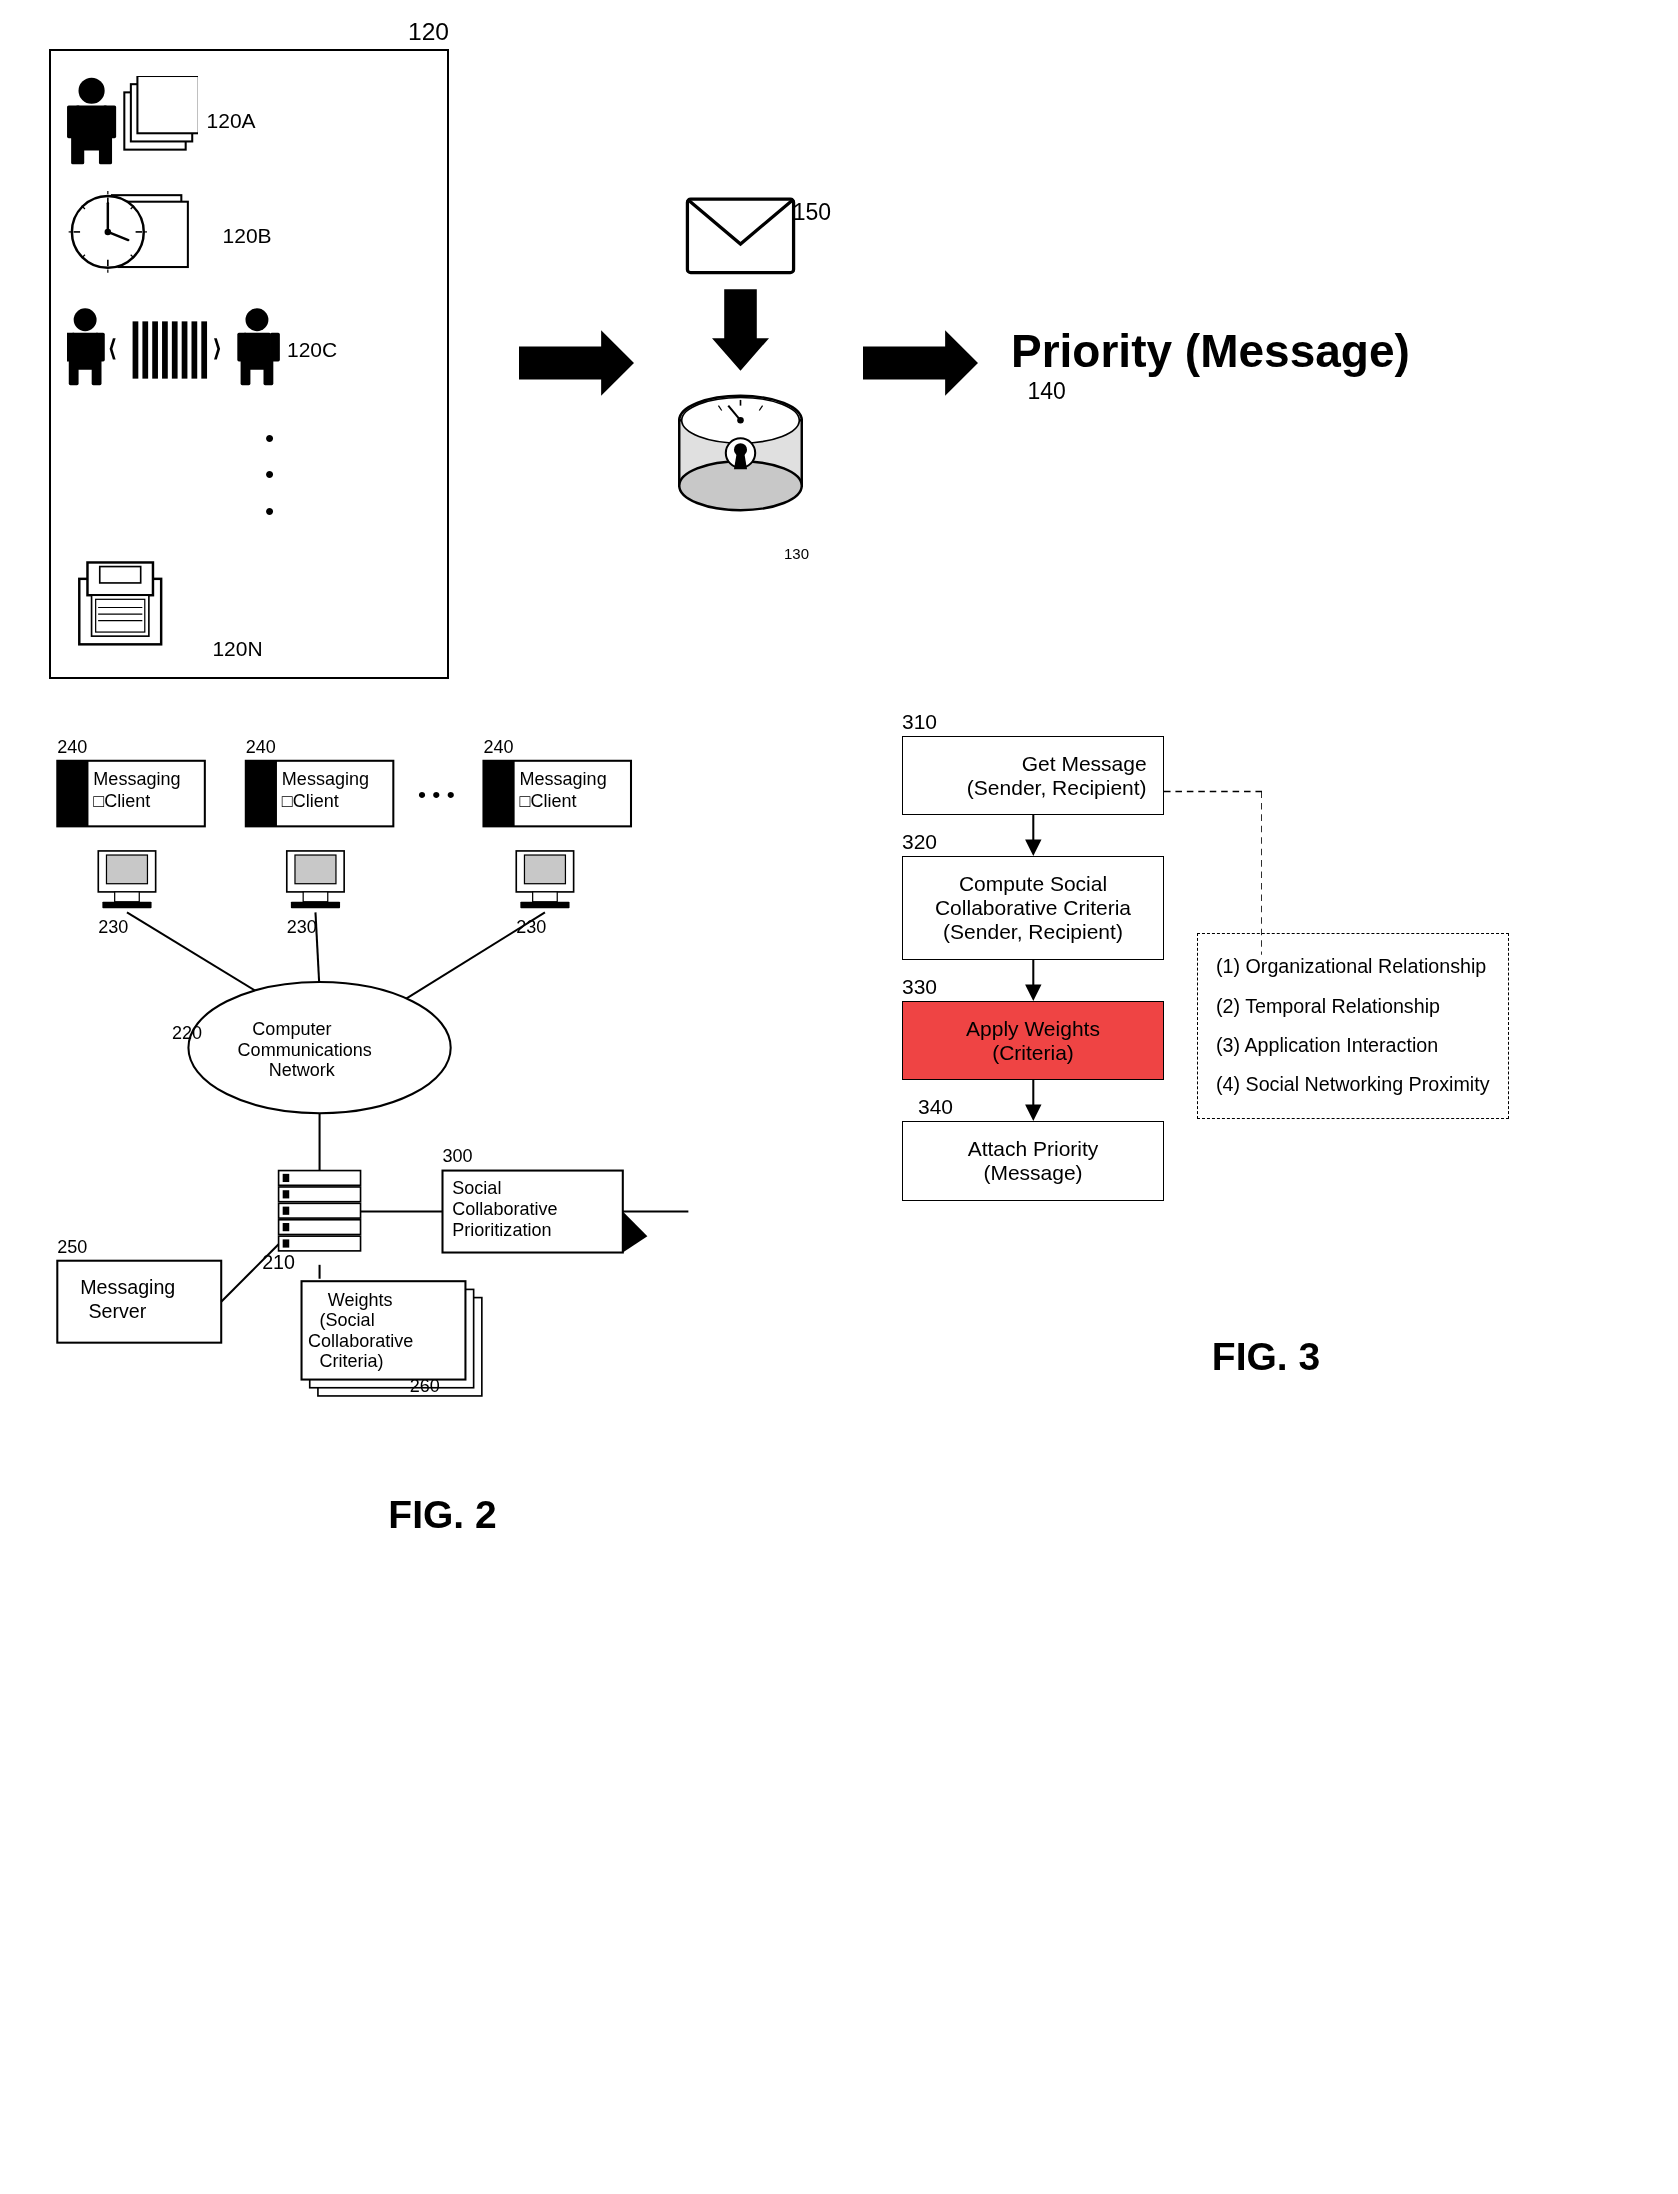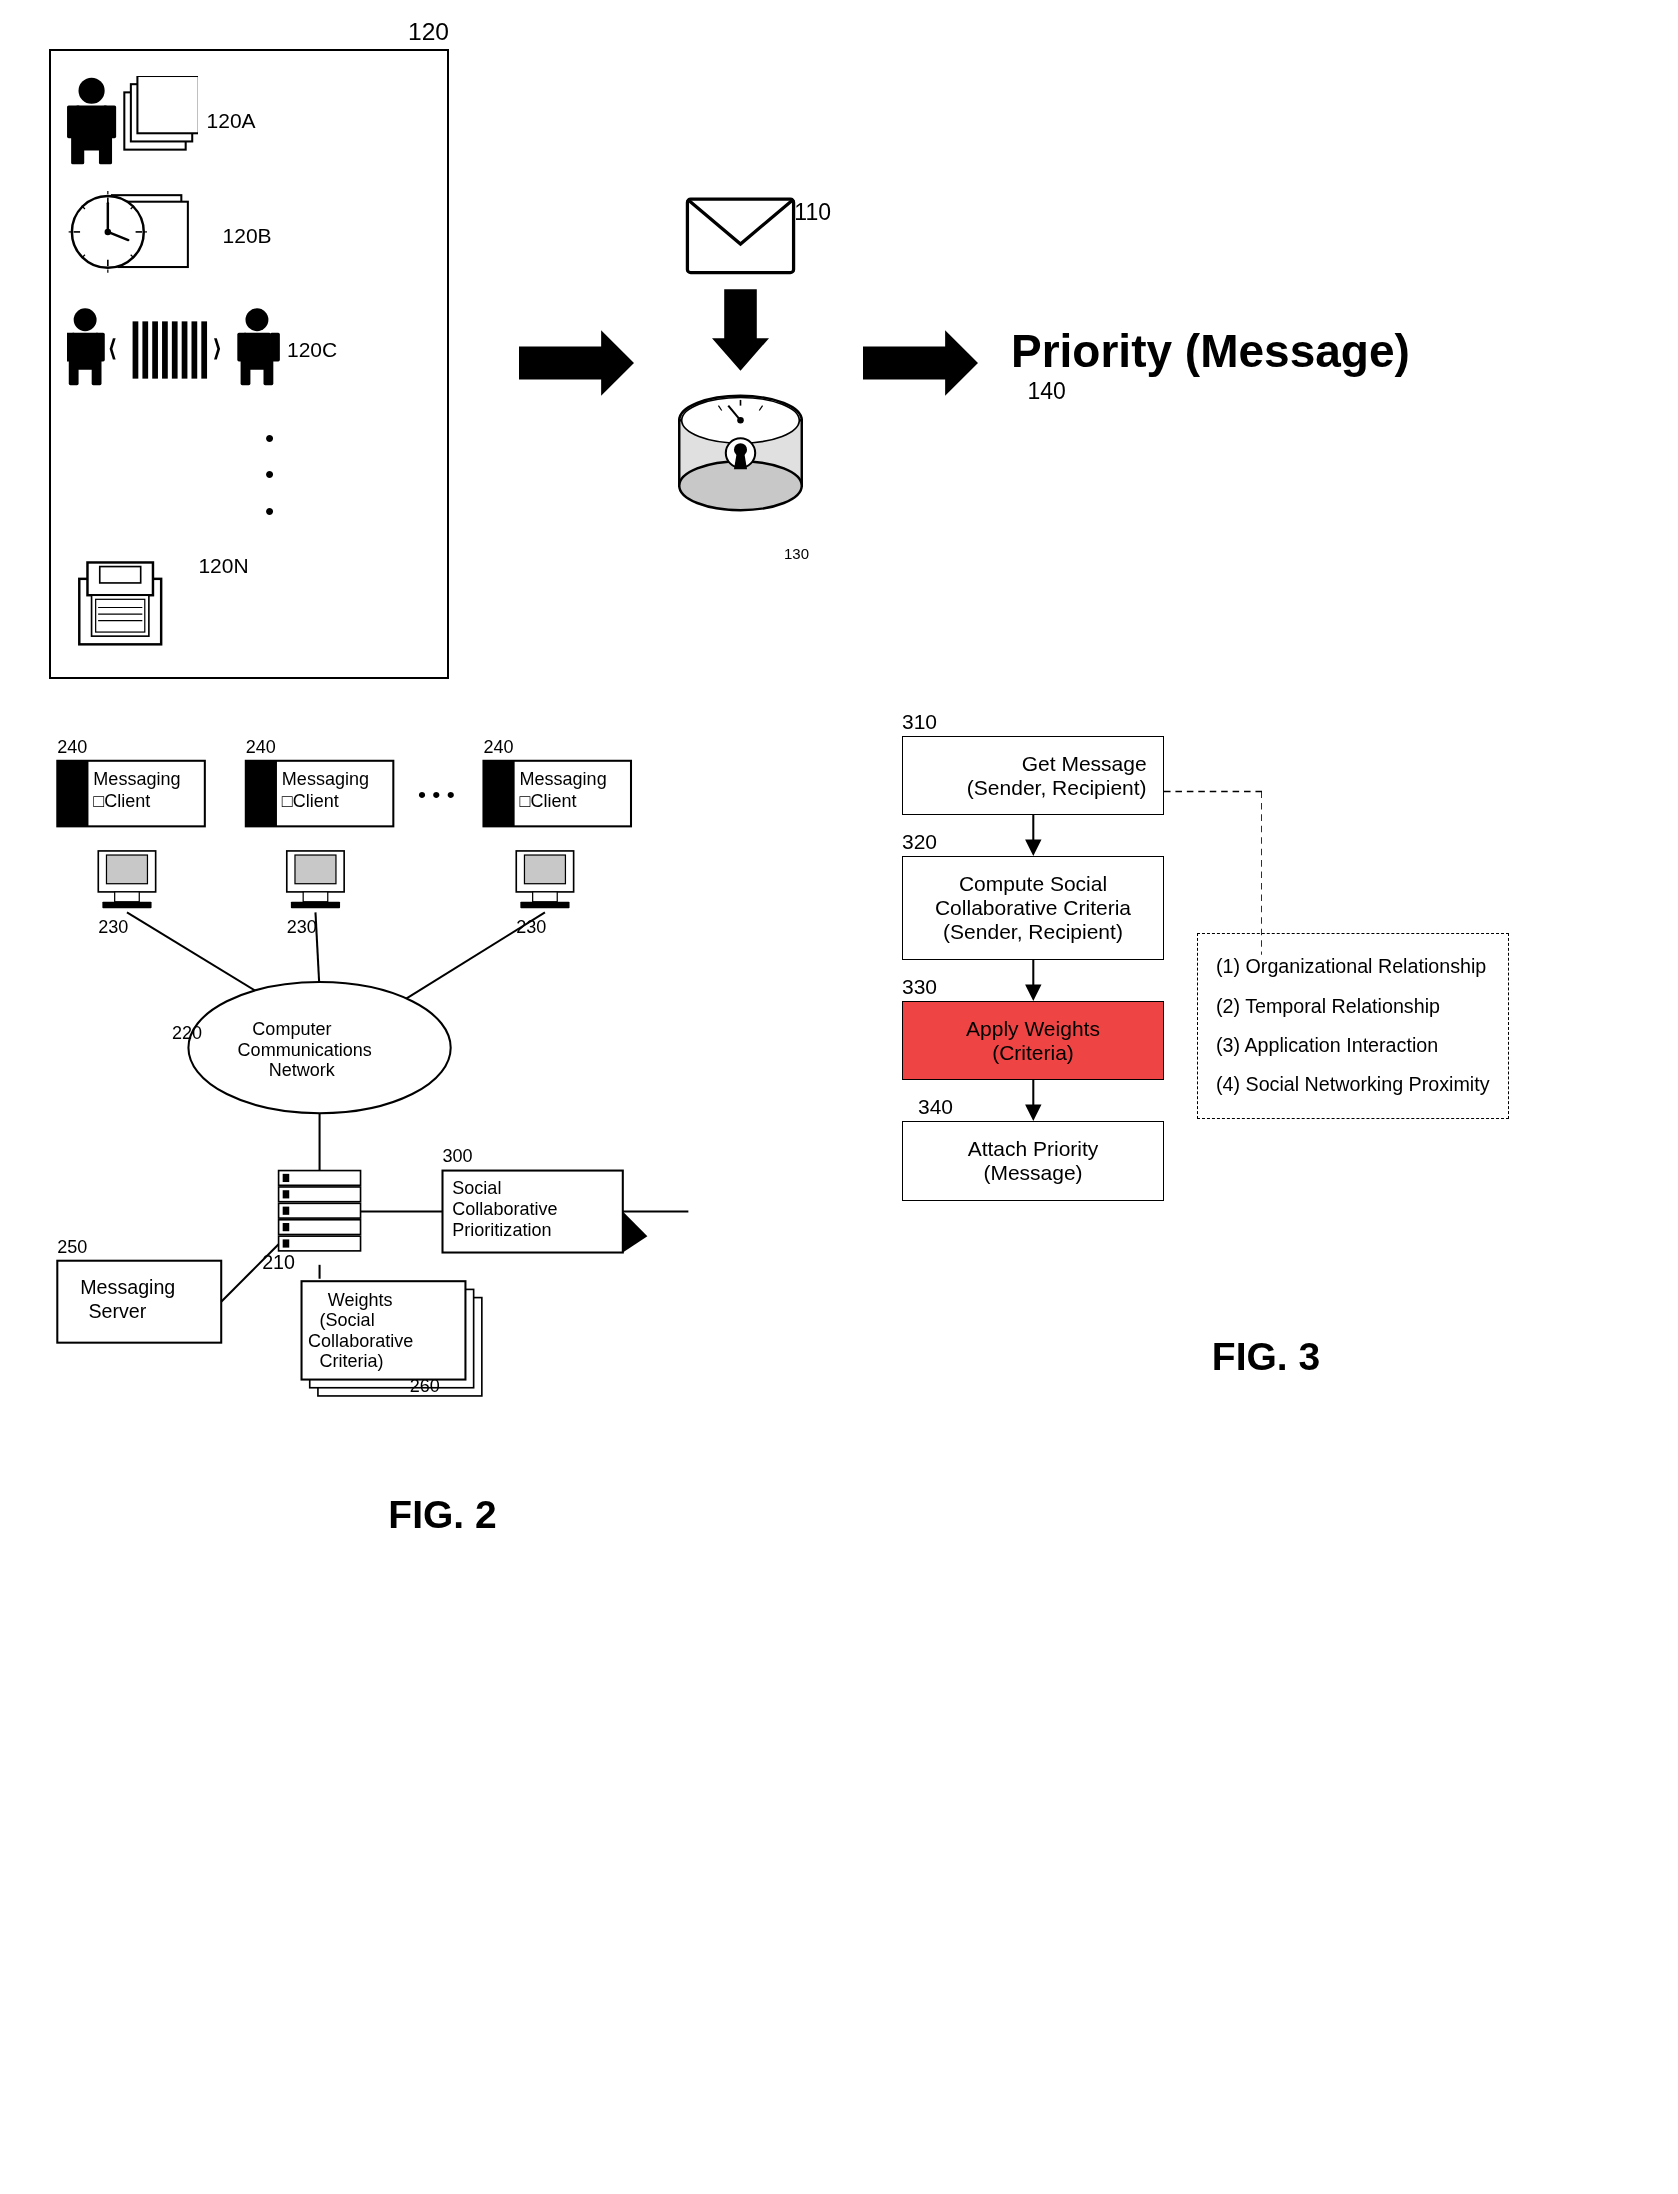--- a/index.html
+++ b/index.html
@@ -110,21 +110,21 @@
             </svg>
             <span style="font-size:21px; margin-left:6.6px;">120C</span>
           </div>
 
           <div style="text-align:center; font-size:26px; line-height:1.4; padding-left:41px;">
             <div>•</div>
             <div>•</div>
             <div>•</div>
           </div>
 
-          <div style="display:flex; align-items:flex-start; gap:0;">
+          <div style="display:flex; align-items:flex-end; gap:14px;">
             <svg width="131" height="107" viewBox="0 0 160 130">
 
               <rect x="15" y="30" width="100" height="80" fill="#fff" stroke="#000" stroke-width="3"></rect>
               <rect x="25" y="10" width="80" height="40" fill="#fff" stroke="#000" stroke-width="3"></rect>
 
               <rect x="30" y="50" width="70" height="50" fill="#fff" stroke="#000" stroke-width="2"></rect>
               <rect x="35" y="55" width="60" height="40" fill="#fff" stroke="#000" stroke-width="1.5"></rect>
 
               <rect x="40" y="15" width="50" height="20" fill="#fff" stroke="#000" stroke-width="2"></rect>
 
@@ -144,21 +144,21 @@
         </svg>
       </div>
 
       <div style="display:flex; flex-direction:column; align-items:center; margin-right:49px;">
 
         <div style="position:relative; display:flex; flex-direction:column; align-items:center;">
           <svg width="115" height="98" viewBox="0 0 140 120">
             <rect x="5" y="10" width="130" height="90" fill="#fff" stroke="#000" stroke-width="4" rx="4"></rect>
             <polyline points="5,10 70,65 135,10" fill="none" stroke="#000" stroke-width="4"></polyline>
           </svg>
-          <span style="font-size:23px; position:absolute; right:-33px; top:8.2px;">110</span>
+          <span style="font-size:23px; position:absolute; right:-33px; top:8.2px;">150</span>
         </div>
 
         <svg width="57" height="82" viewBox="0 0 70 100">
           <polygon points="15,0 55,0 55,60 70,60 35,100 0,60 15,60" fill="#000"></polygon>
         </svg>
 
         <div style="position:relative;">
           <svg width="147" height="164" viewBox="0 0 180 200">
 
             <ellipse cx="90" cy="60" rx="75" ry="30" fill="#e0e0e0" stroke="#000" stroke-width="3"></ellipse>

